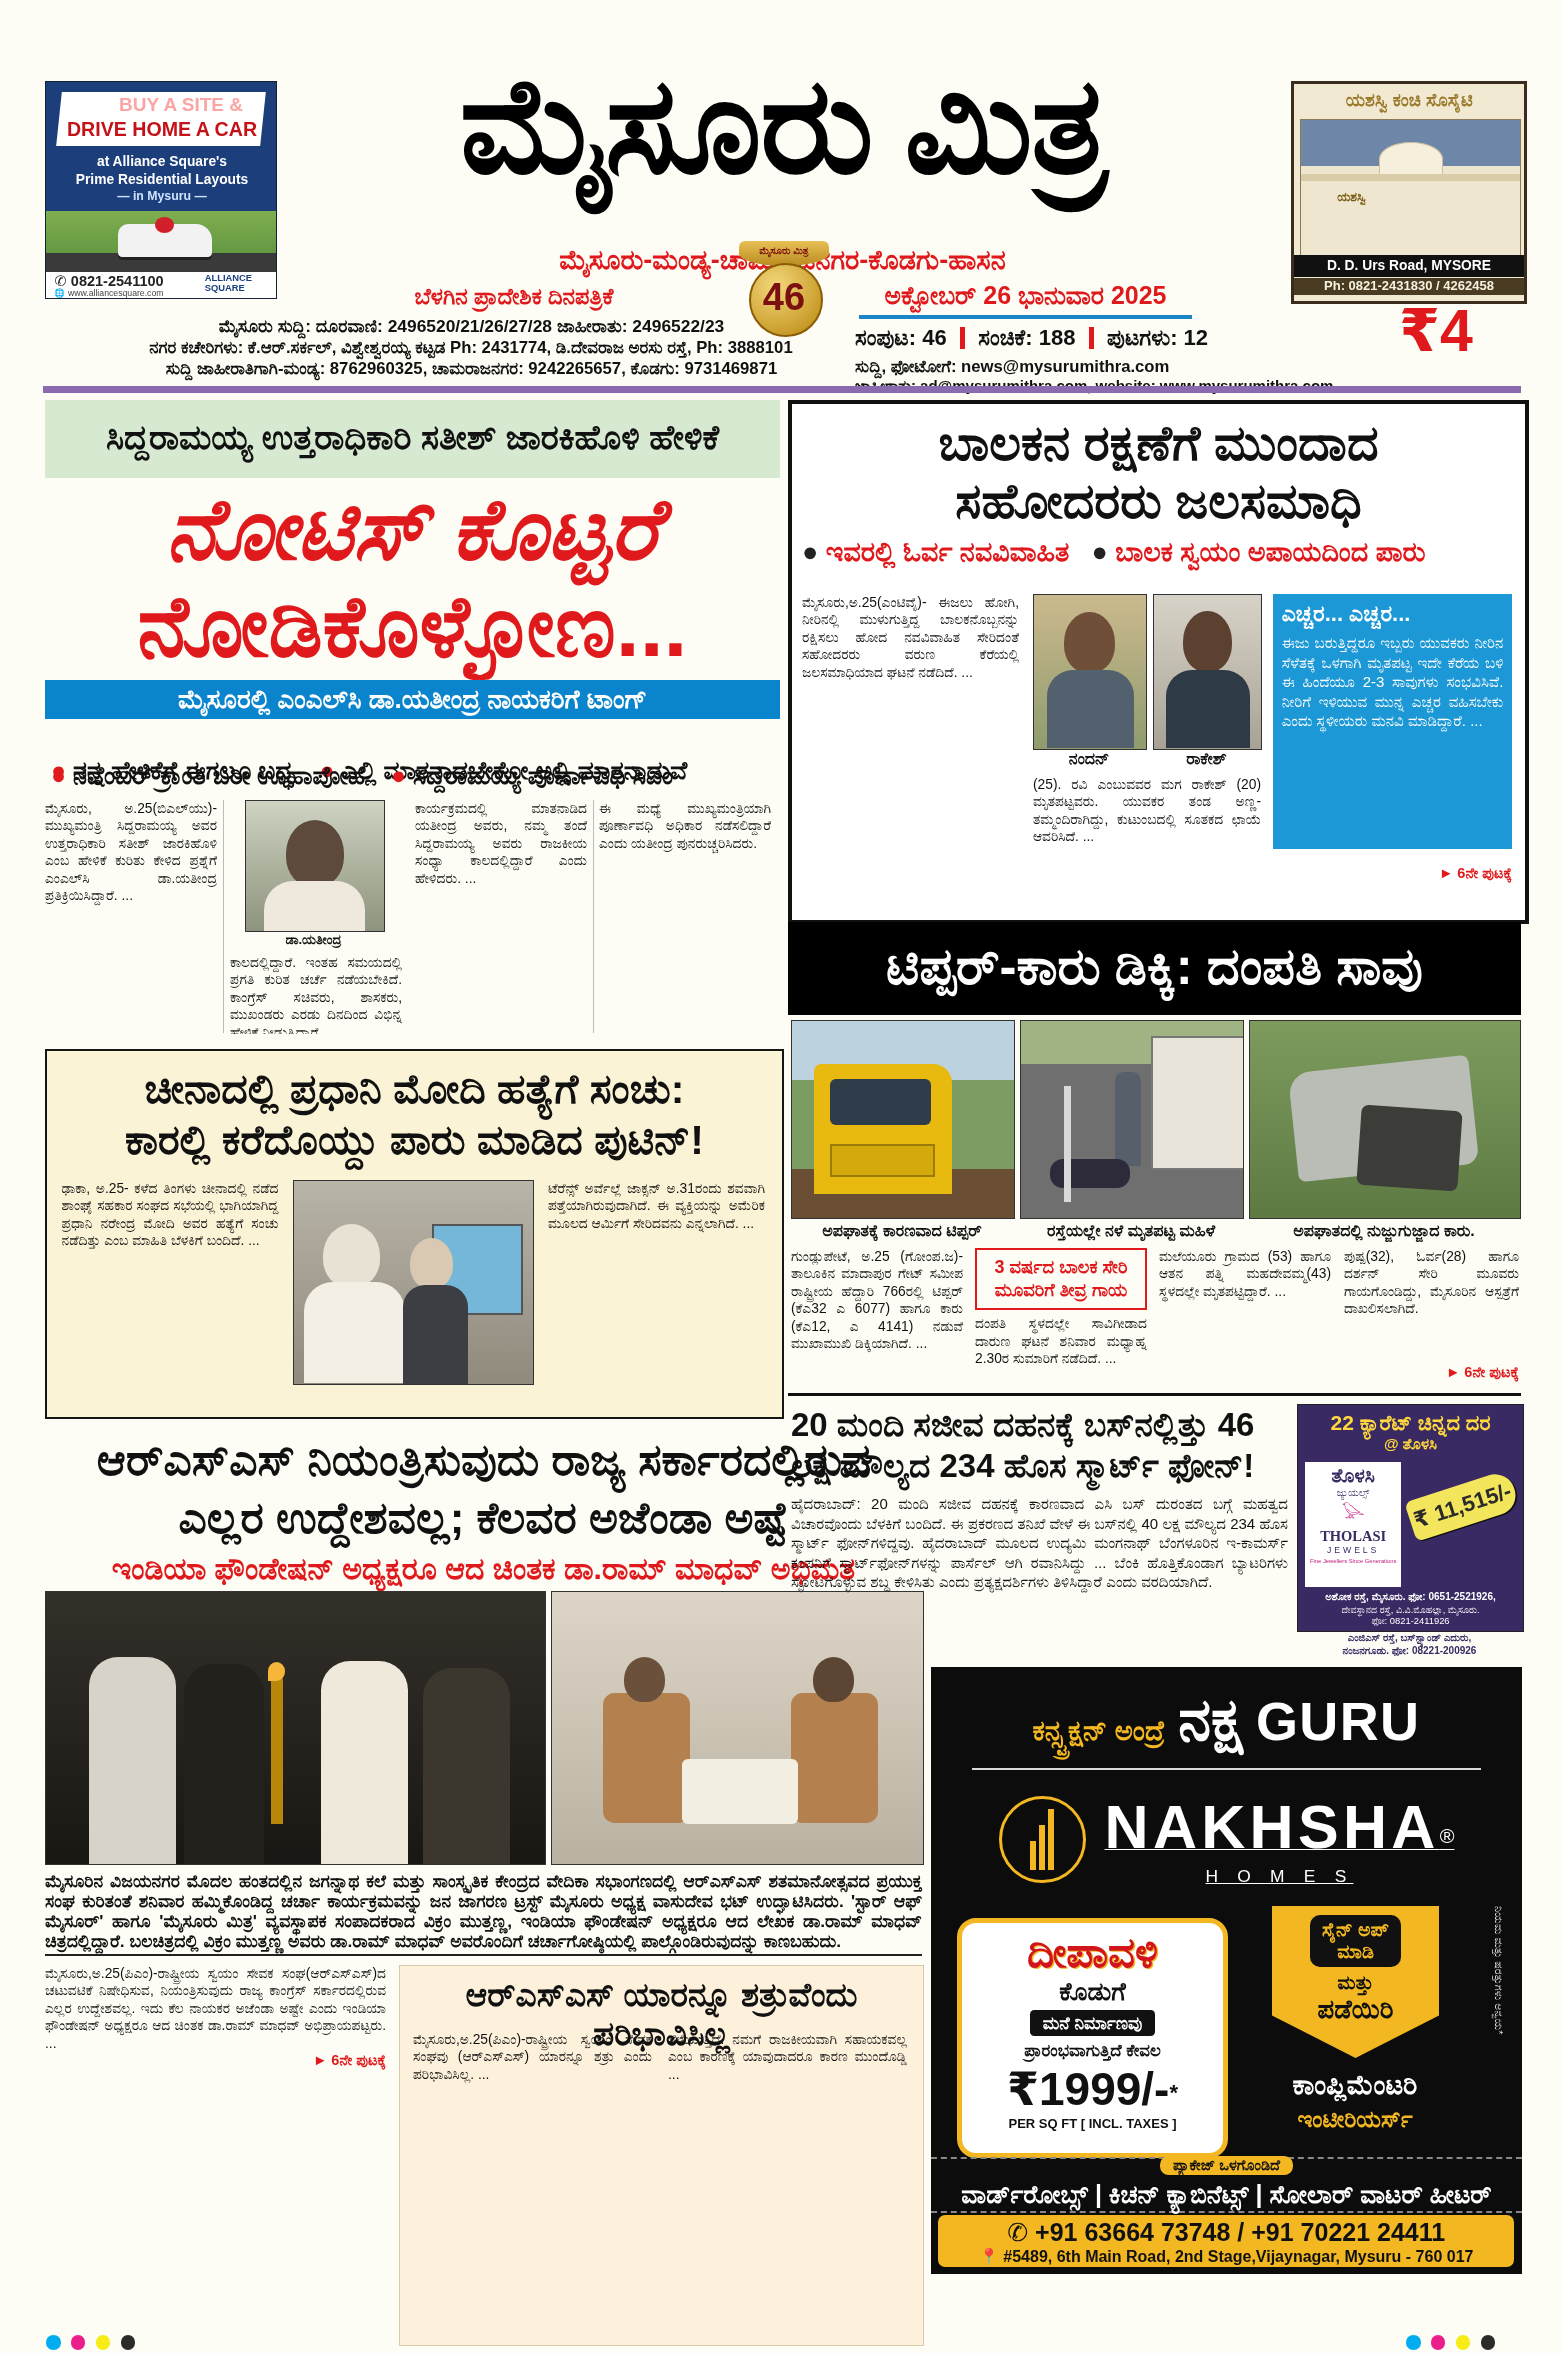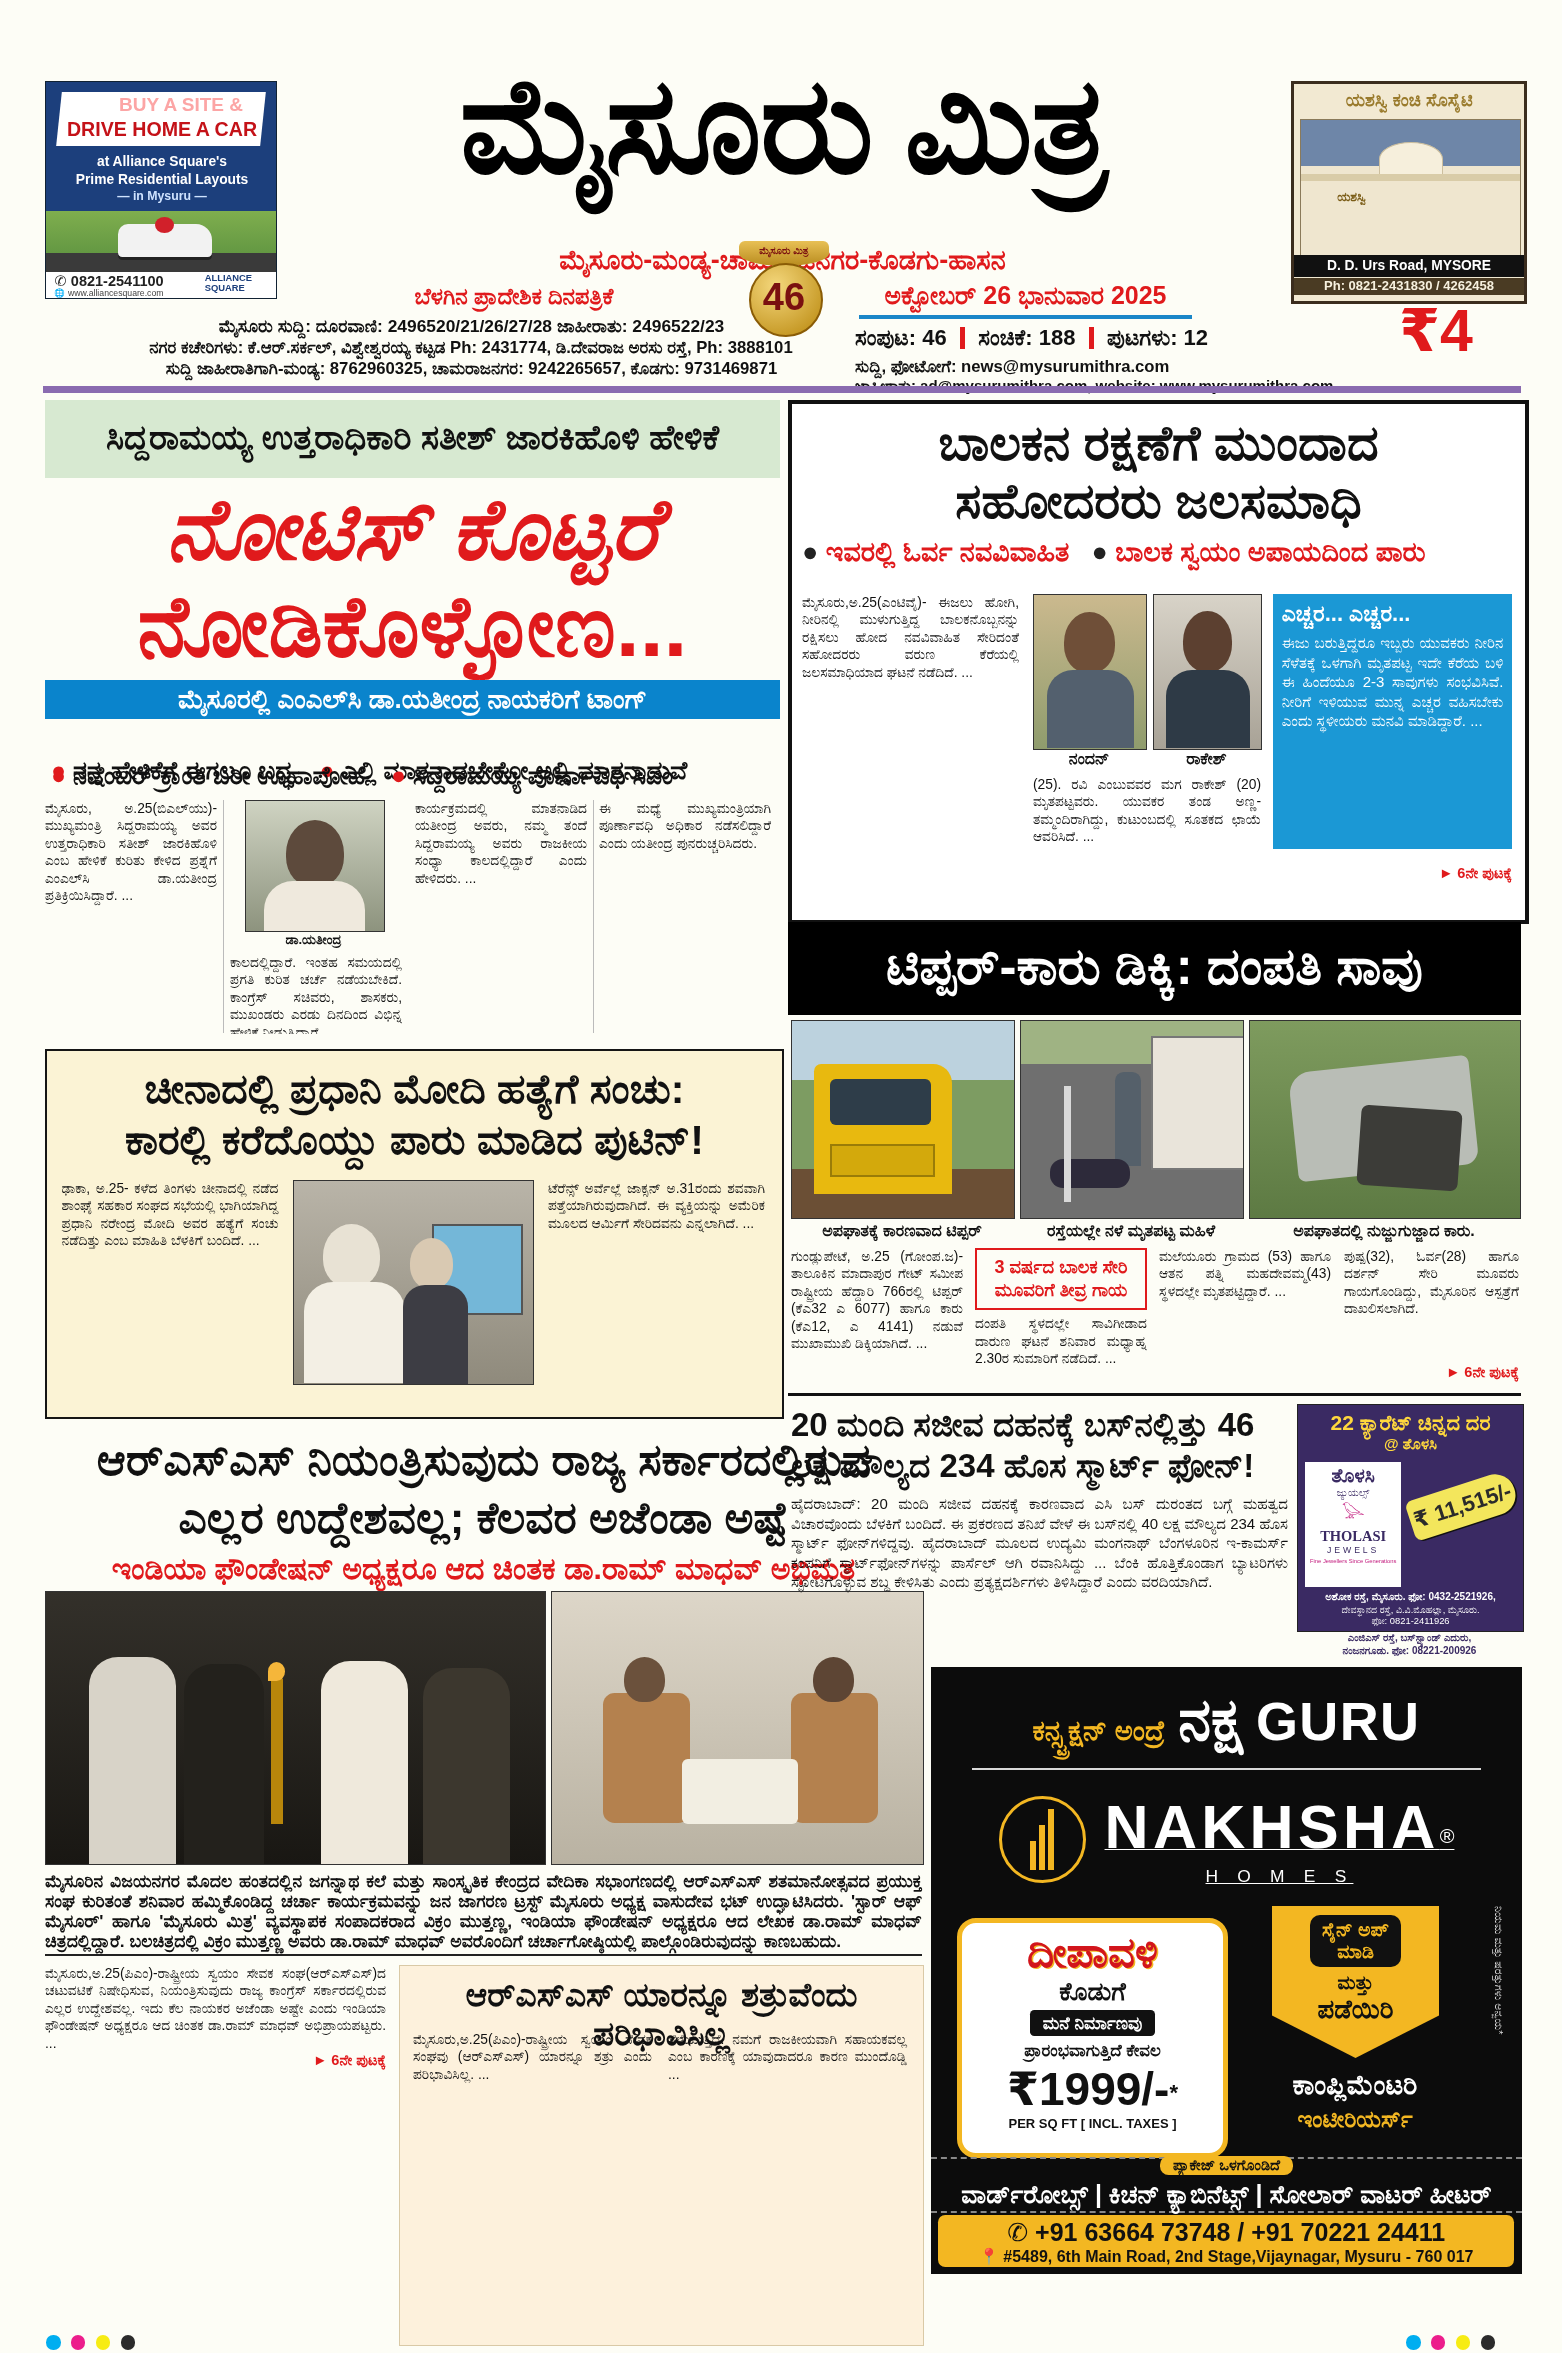--- a/index.html
+++ b/index.html
@@ -244,21 +244,21 @@
     <div class="c b" style="font-size:15px;color:#ffd83d;">@ ತೊಳಸಿ</div>
     <div class="abs" style="left:7.2px;top:57px;width:96px;height:125px;background:#fff;color:#3a2a63;text-align:center;">
       <div class="b" style="font-size:19px;margin-top:2.9px;">ತೊಳಸಿ</div>
       <div style="font-size:10px;">ಜ್ಯುಯಲ್ಸ್</div>
       <div style="font-size:25px;color:#c2187c;line-height:29px;">𓅫</div>
       <div class="b" style="font-size:14.5px;font-family:'Liberation Serif','DejaVu Serif',serif;">THOLASI</div>
       <div style="font-size:8.7px;letter-spacing:2.9px;">JEWELS</div>
       <div style="font-size:5.8px;color:#c2187c;margin-top:2.9px;">Fine Jewellers Since Generations</div>
     </div>
     <div class="abs c b" style="left:110px;top:80px;width:109px;height:41px;background:#f3e65c;color:#2b2b2b;font-size:22px;line-height:41px;border-radius:7.2px 20px 20px 7.2px;transform:rotate(-18deg);box-shadow:1.4px 1.4px 0 #111;">₹ 11,515/-</div>
-    <div class="abs c b" style="left:0;top:186px;width:225px;font-size:10px;">ಅಶೋಕ ರಸ್ತೆ, ಮೈಸೂರು. ಫೋ: 0432-2521926,</div>
+    <div class="abs c b" style="left:0;top:186px;width:225px;font-size:10px;">ಅಶೋಕ ರಸ್ತೆ, ಮೈಸೂರು. ಫೋ: 0651-2521926,</div>
     <div class="abs c" style="left:0;top:199px;width:225px;font-size:9.4px;">ದೇವಸ್ಥಾನದ ರಸ್ತೆ, ವಿ.ವಿ.ಮೊಹಲ್ಲಾ, ಮೈಸೂರು.</div>
     <div class="abs c" style="left:0;top:210px;width:225px;font-size:9.4px;">ಫೋ: 0821-2411926</div>
   </div>
   <div class="abs c" style="left:1297px;top:1632px;width:225px;font-size:10px;color:#3a2a63;font-weight:700;">ಎಂಜಿಎಸ್ ರಸ್ತೆ, ಬಸ್‌ಸ್ಟ್ಯಾಂಡ್ ಎದುರು,</div>
   <div class="abs c" style="left:1297px;top:1645px;width:225px;font-size:10px;color:#3a2a63;font-weight:700;">ನಂಜನಗೂಡು. ಫೋ: 08221-200926</div>
 
   <div class="abs" style="left:931px;top:1667px;width:591px;height:607px;background:#0c0c0c;overflow:hidden;color:#fff;">
     <div style="display:flex;align-items:baseline;justify-content:center;gap:13px;margin-top:19px;">
       <span class="b" style="color:#f3b722;font-size:27.5px;">ಕನ್ಸ್ಟ್ರಕ್ಷನ್ ಅಂದ್ರೆ</span>
       <span class="b" style="color:#fff;font-size:59px;">ನಕ್ಷ</span>

